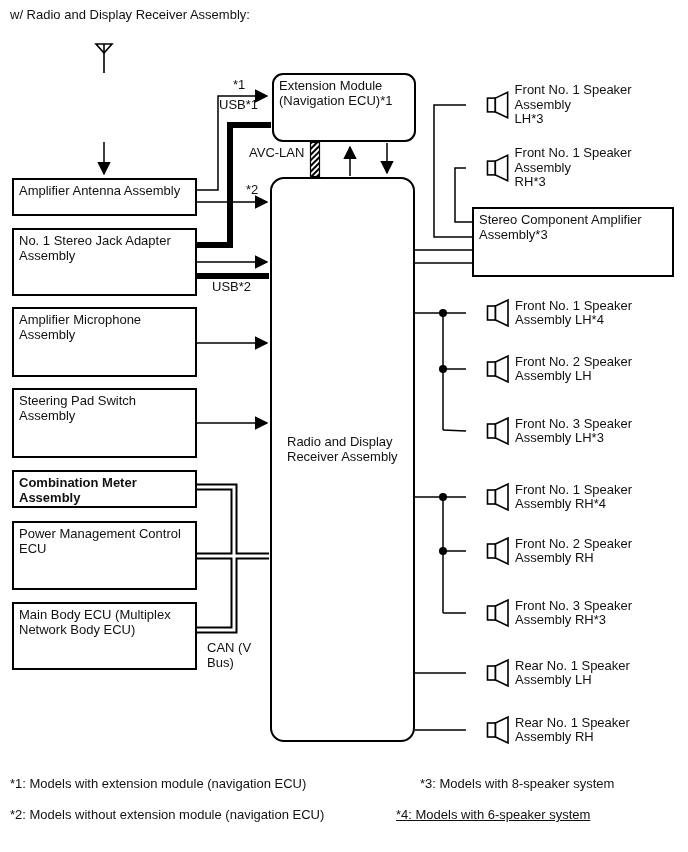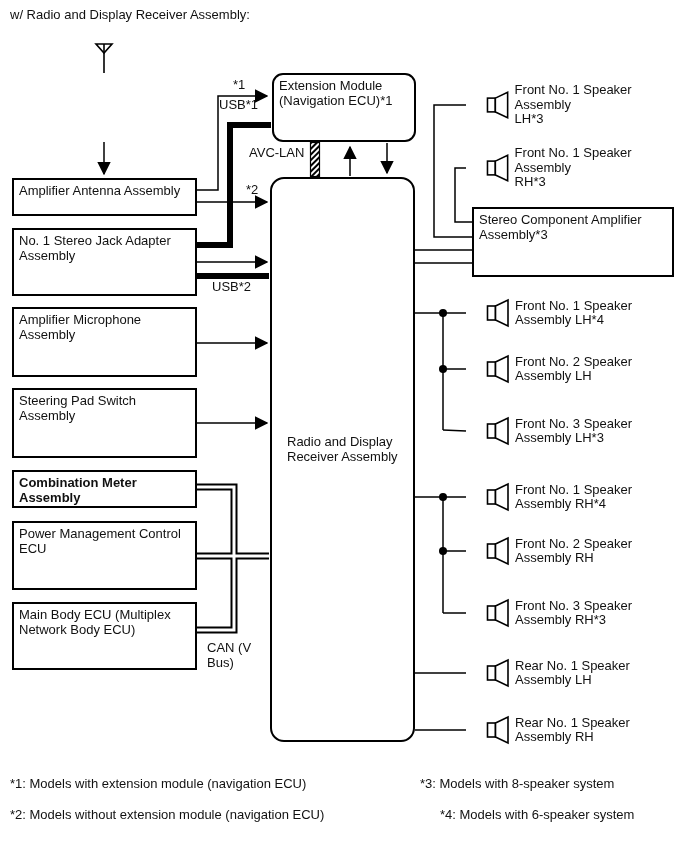--- a/index.html
+++ b/index.html
@@ -35,21 +35,21 @@
   #l-usb1{left:219px;top:98px;}
   #l-avclan{left:249px;top:146px;}
   #l-star2{left:246px;top:183px;}
   #l-usb2{left:212px;top:280px;text-align:center;}
   #l-can{left:207px;top:641px;}
   
   #t-title{left:10px;top:8px;}
   #fn1{left:10px;top:777px;}
   #fn2{left:10px;top:808px;}
   #fn3{left:420px;top:777px;}
-  #fn4{left:440px;top:808px;}
+  #fn4{left:396px;top:808px;text-decoration:underline;}
   
   .spk{position:absolute;left:466px;height:30px;display:flex;align-items:center;gap:5px;padding-left:20px;}
   .spk-lbl{white-space:pre-line;}
   #spk0{top:90px;} #spk1{top:153px;} #spk2{top:298px;} #spk3{top:354px;}
   #spk4{top:416px;} #spk5{top:482px;} #spk6{top:536px;} #spk7{top:598px;}
   #spk8{top:658px;} #spk9{top:715px;}
 </style>
 </head>
 <body>
 

